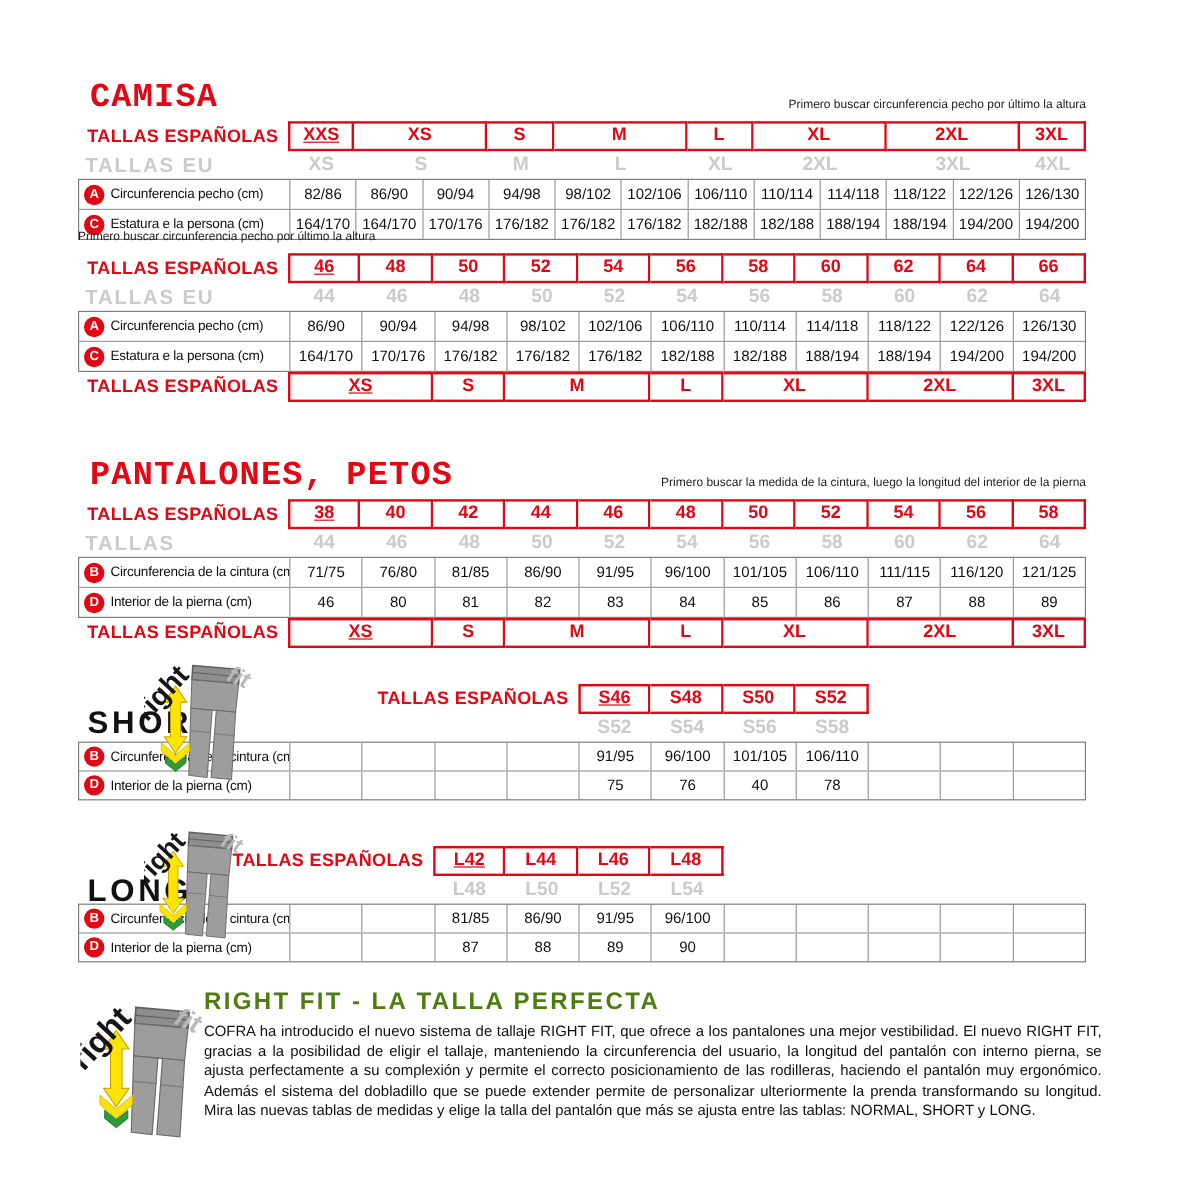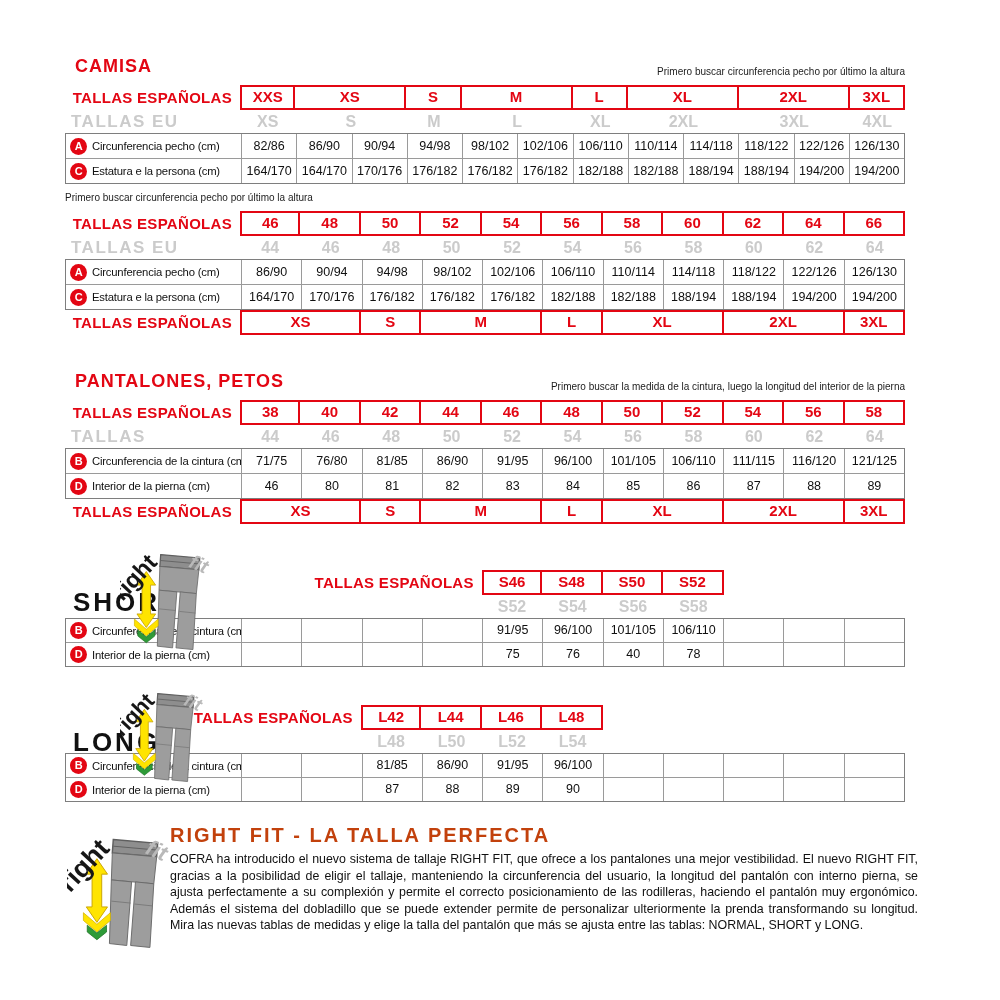--- a/index.html
+++ b/index.html
@@ -4,48 +4,48 @@
 <style>
   :root{ --red:#e30613; --gray:#cbcbcb; --bline:#9a9a9a; --bdark:#7e7e7e; }
   html,body{margin:0;padding:0;background:#fff;}
   .page{position:relative;width:1000px;height:1000px;background:#fff;overflow:hidden;
         font-family:"Liberation Sans",sans-serif;}
   section{position:absolute;left:65px;width:840px;}
   #sec-camisa{top:53px;} #sec-cazadoras{top:192px;} #sec-pantalones{top:368px;}
   #sec-short{top:545px;} #sec-long{top:683px;} #sec-footer{top:820px;}
 
   .trow{display:flex;justify-content:space-between;align-items:flex-end;margin:0 0 6px 0;}
-  .stitle{color:var(--red);font-size:18px;font-weight:bold;letter-spacing:1px;margin:0 0 0 10px;line-height:26px;}
+  .stitle{color:var(--red);font-size:28px;font-weight:bold;letter-spacing:1px;margin:16px 0 0 10px;line-height:26px;font-family:Liberation Mono, monospace;}
   .note{font-size:10px;color:#1c1c1c;padding-bottom:2px;}
 
   .g{display:grid;}
   .esrow{height:25px;position:relative;z-index:2;}
   .eslabel{color:var(--red);font-weight:bold;font-size:15px;text-align:right;padding-right:8px;line-height:25px;letter-spacing:.3px;white-space:nowrap;}
   .sbox{border:2.5px solid var(--red);border-left:none;color:var(--red);font-weight:bold;font-size:15px;
         text-align:center;line-height:20px;background:#fff;}
-  .sbox.first{border-left:2.5px solid var(--red);}
+  .sbox.first{border-left:2.5px solid var(--red);text-decoration:underline;}
   .eurow{height:23px;}
   .eucell{color:var(--gray);font-weight:bold;font-size:16px;text-align:center;line-height:23px;}
   .eulabel{color:var(--gray);font-weight:bold;font-size:17px;padding-left:6px;letter-spacing:1.5px;line-height:23px;white-space:nowrap;}
   .dblock{border:1px solid var(--bdark);background:#fff;}
   .drow{display:grid;height:24px;}
   .drow + .drow{border-top:1px solid var(--bline);}
   .short-h .drow{height:23px;}
   .vcell{border-left:1px solid var(--bline);font-size:12.5px;text-align:center;line-height:24px;color:#101010;}
   .short-h .vcell{line-height:23px;}
   .lblcell{display:flex;align-items:center;font-size:11.3px;color:#101010;letter-spacing:-0.2px;white-space:nowrap;overflow:hidden;}
   .badge{flex:0 0 auto;width:17px;height:17px;border-radius:50%;background:var(--red);color:#fff;
          font-weight:bold;font-size:11px;line-height:17px;text-align:center;margin:0 5px 0 4px;}
   .botrow{margin-top:0px;}
 
   .bigname{position:absolute;left:8px;font-size:26px;font-weight:bold;color:#111;letter-spacing:3px;z-index:3;}
   .logo{position:absolute;z-index:4;}
   #tbl-short,#tbl-long{position:relative;}
 
-  .fhead{margin:4px 0 4px 105px;font-size:20px;font-weight:bold;color:#c2410c;letter-spacing:2px;}
+  .fhead{margin:4px 0 4px 105px;font-size:20px;font-weight:bold;color:#4d7c0f;letter-spacing:2px;}
   .fpara{margin:0 0 0 105px;width:748px;font-size:12.4px;line-height:1.33;color:#101010;text-align:justify;}
 </style>
 </head>
 <body>
 
 <div class="page">
 
   <section id="sec-camisa">
     <div class="trow">
       <h2 class="stitle">CAMISA</h2>

